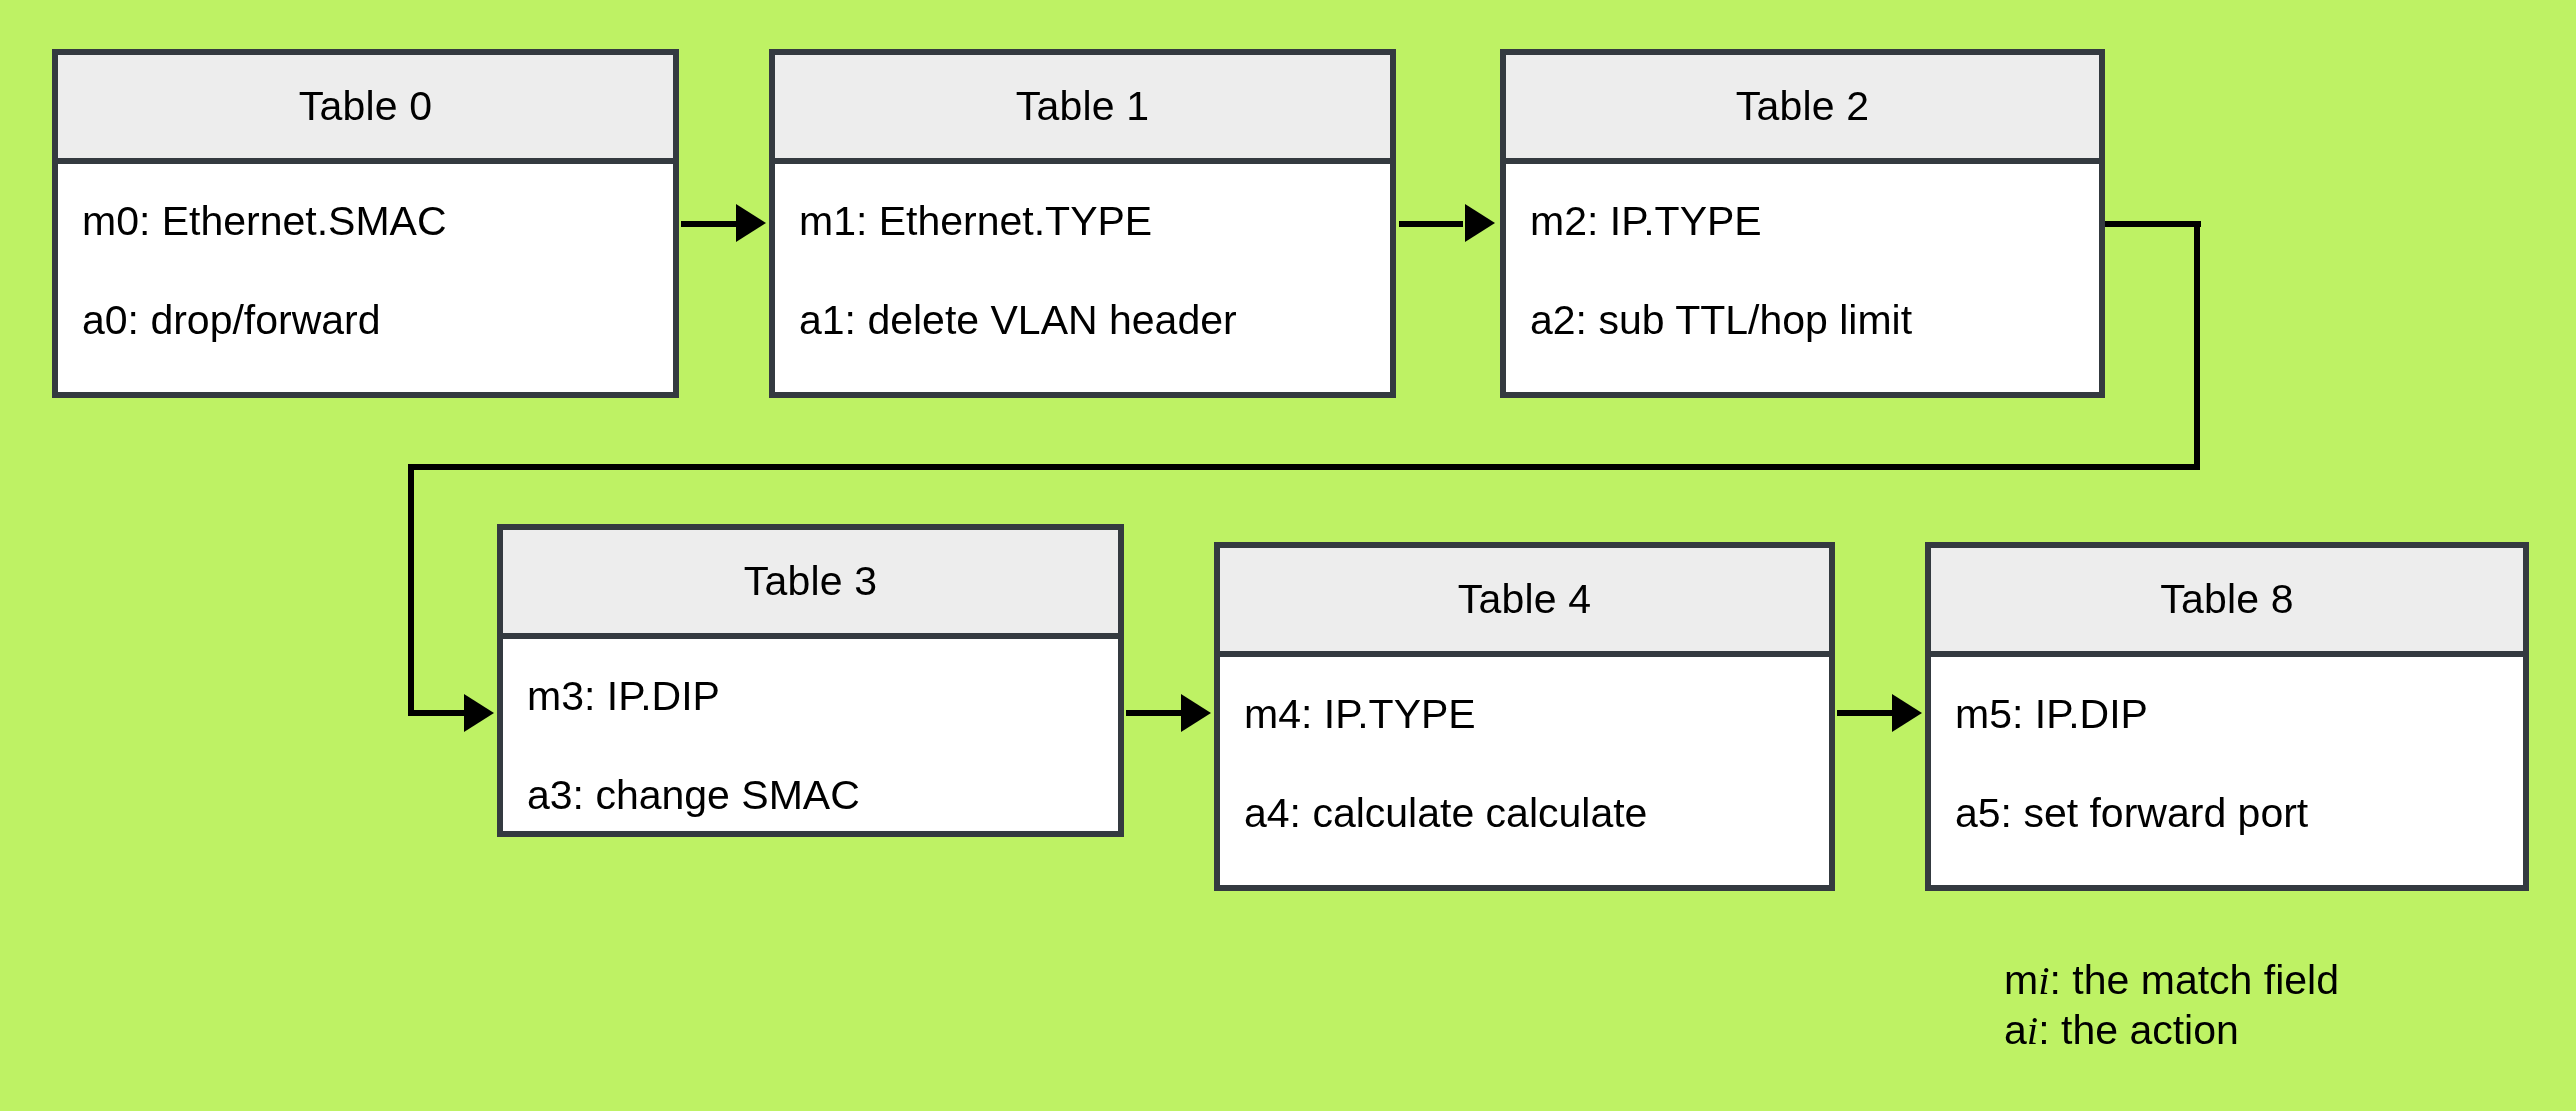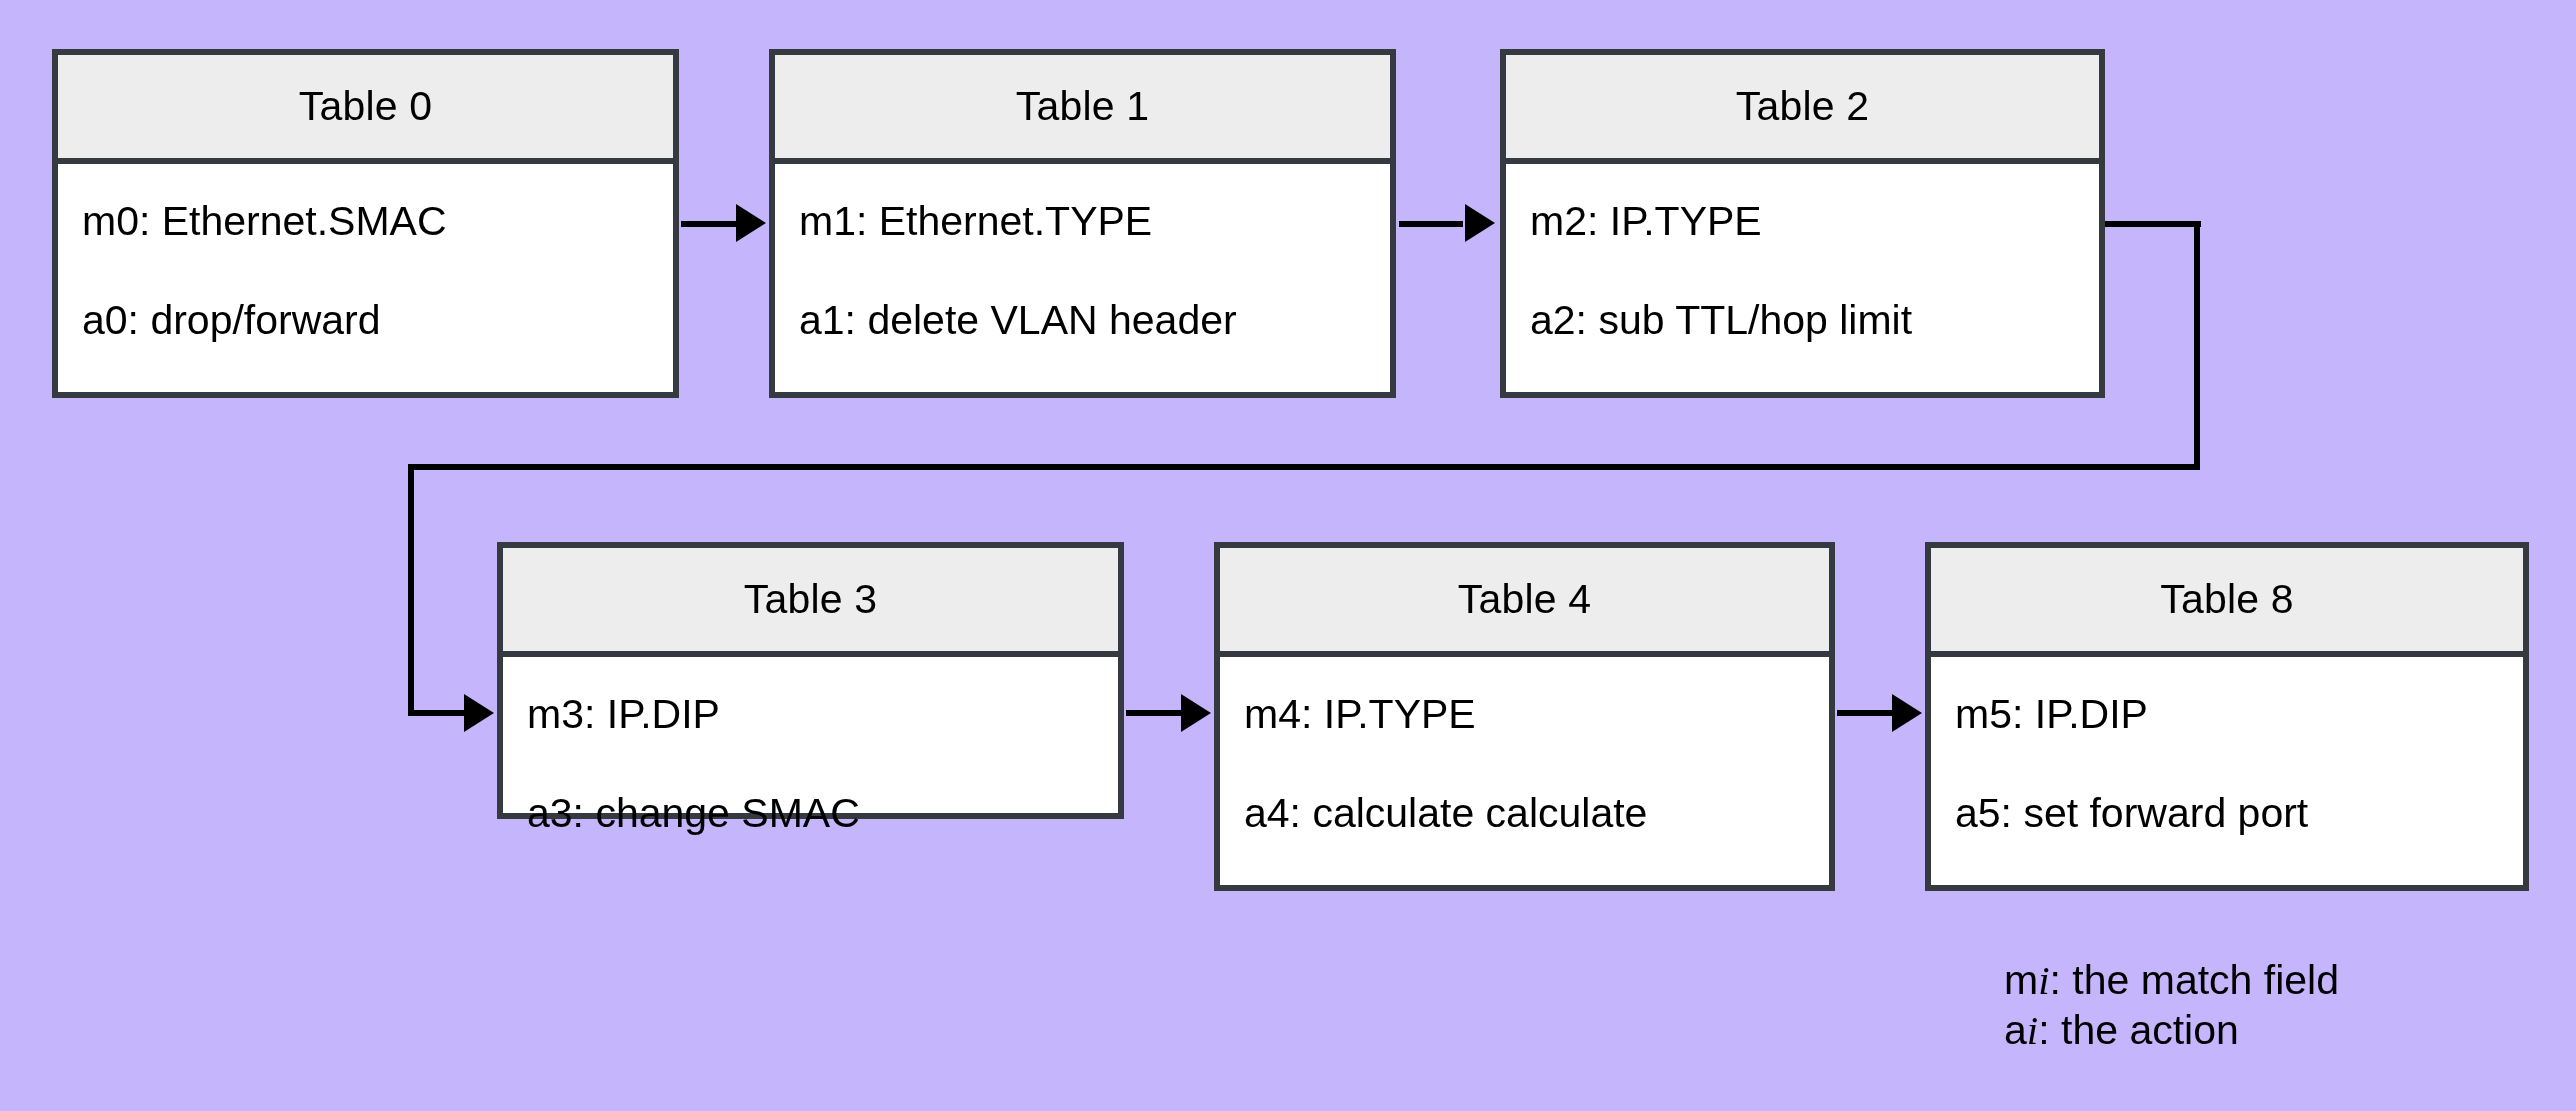--- a/index.html
+++ b/index.html
@@ -8,21 +8,21 @@
     background: #ffffff;
   }
   body {
     font-family: "Liberation Sans", sans-serif;
     color: #000000;
   }
   #canvas {
     position: relative;
     width: 2576px;
     height: 1111px;
-    background: #c4b5fd;
+    background: #bef264;
     overflow: hidden;
   }
 
   
   .table-box {
     position: absolute;
     box-sizing: border-box;
     border: 6.4px solid #343a40;
     background: #ffffff;
   }
@@ -113,21 +113,21 @@
   </div>
 
   <div class="table-box" style="left:1500px; top:49px; width:605px; height:349px;">
     <div class="table-header" style="height:109px;">Table 2</div>
     <div class="table-body" style="height:234px;">
       <span class="row-match">m2: IP.TYPE</span>
       <span class="row-action">a2: sub TTL/hop limit</span>
     </div>
   </div>
 
-  <div class="table-box" style="left:497px; top:542px; width:627px; height:277px;">
+  <div class="table-box" style="left:497px; top:524px; width:627px; height:313px;">
     <div class="table-header" style="height:109px;">Table 3</div>
     <div class="table-body" style="height:234px;">
       <span class="row-match">m3: IP.DIP</span>
       <span class="row-action">a3: change SMAC</span>
     </div>
   </div>
 
   <div class="table-box" style="left:1214px; top:542px; width:621px; height:349px;">
     <div class="table-header" style="height:109px;">Table 4</div>
     <div class="table-body" style="height:234px;">

